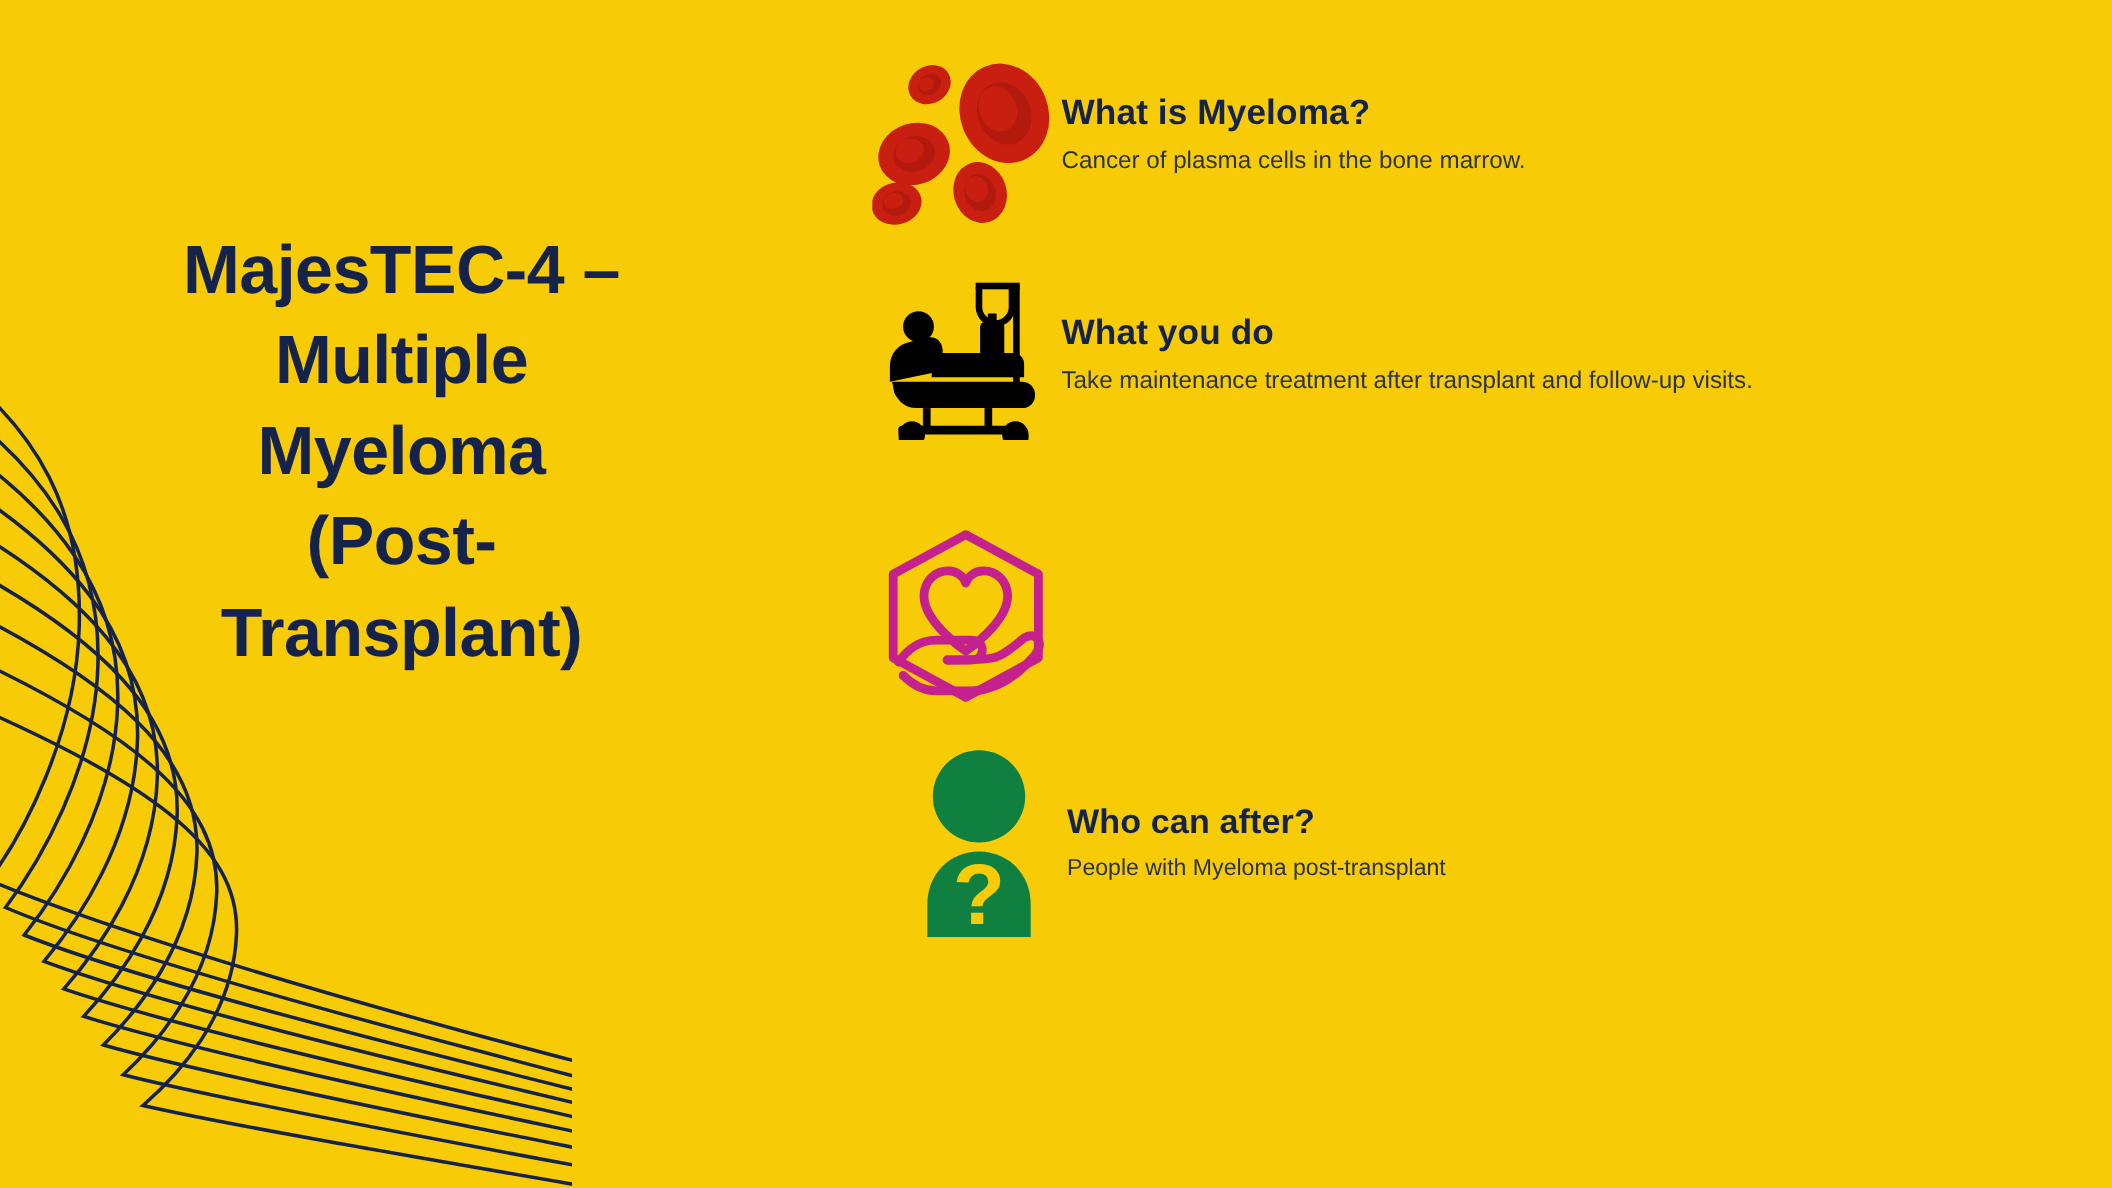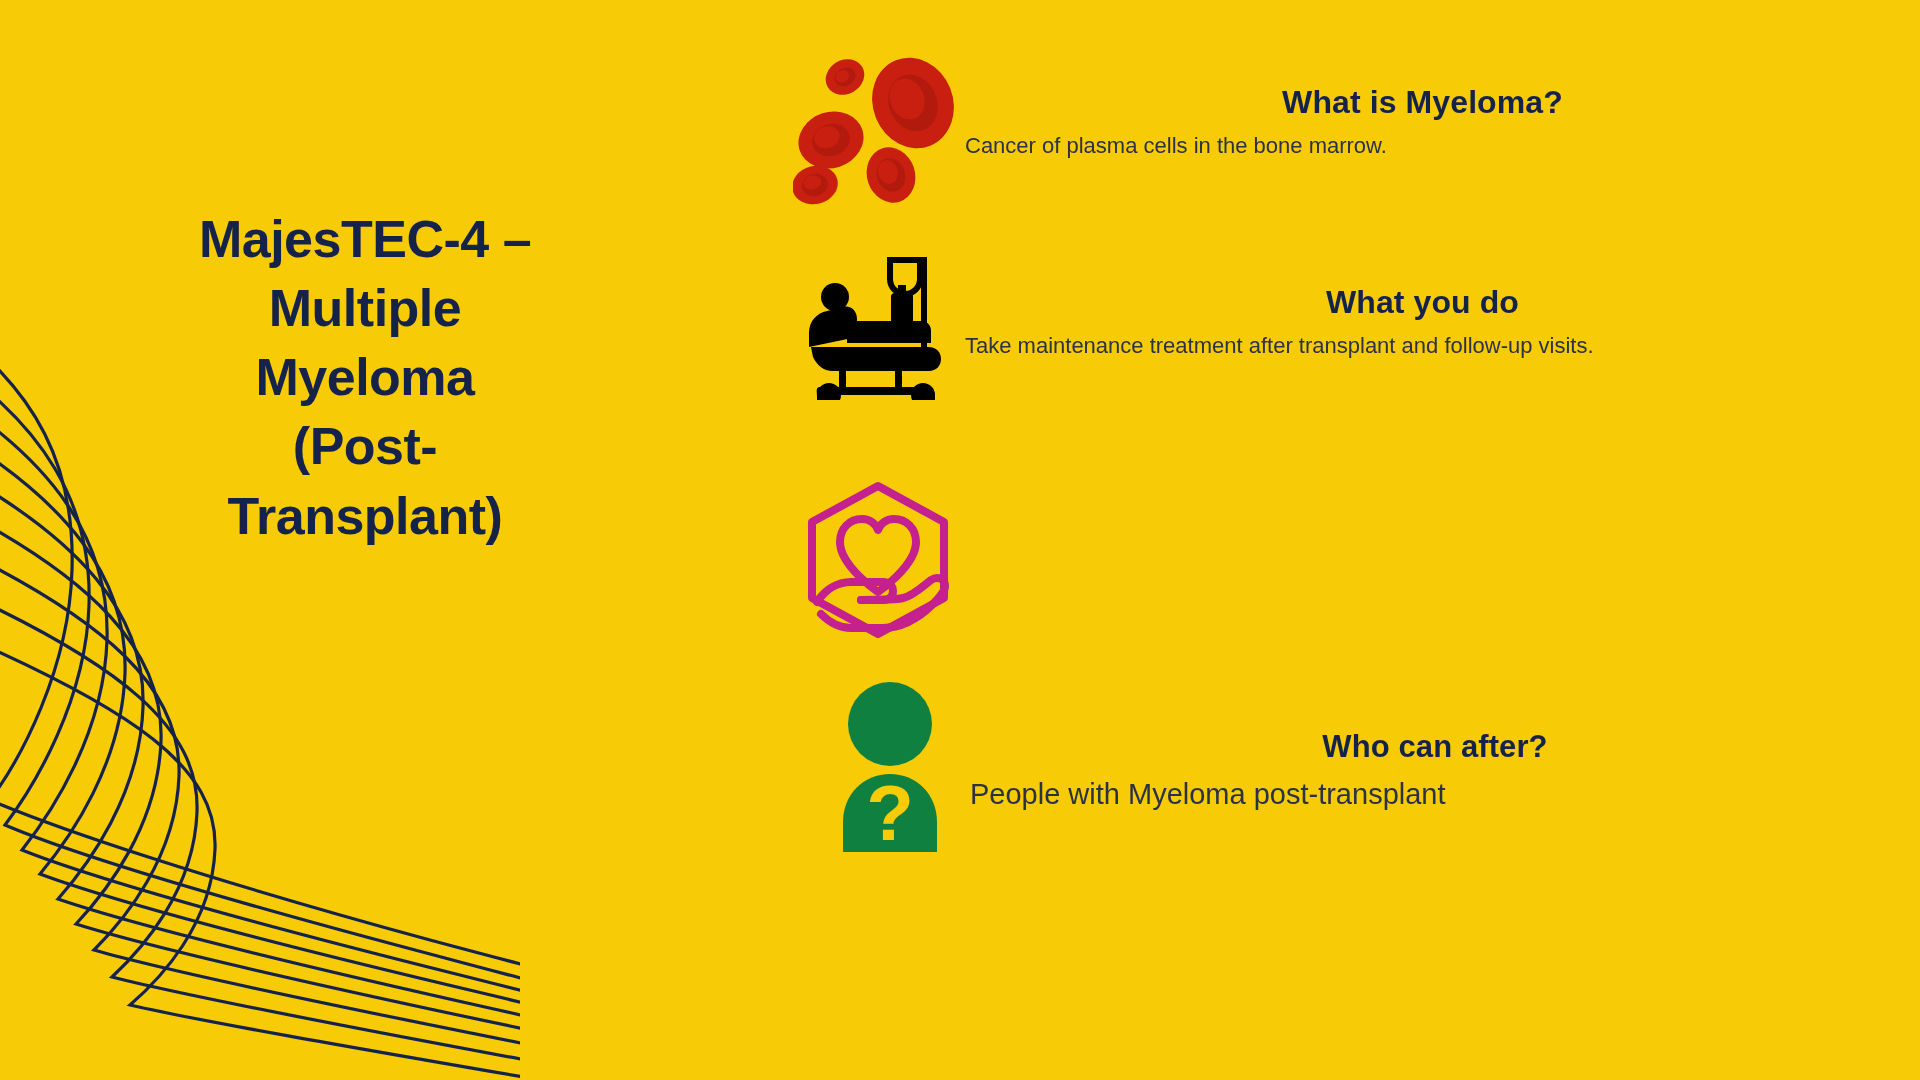--- a/index.html
+++ b/index.html
@@ -36,21 +36,21 @@
     position: absolute;
     left: 40px;
     top: 205px;
     width: 650px;
     text-align: center;
   }
   #poster-title {
     margin: 0;
     font-family: "Liberation Sans", sans-serif;
     font-weight: bold;
-    font-size: 52px;
+    font-size: 62px;
     line-height: 1.33;
     letter-spacing: -0.5px;
     color: #15234B;
     white-space: pre-line;
   }
 
   
   #items {
     position: absolute;
     left: 790px;
@@ -78,21 +78,20 @@
   }
 
   .item-heading {
     margin: 0 0 10px 0;
     font-family: "Liberation Sans", sans-serif;
     font-weight: bold;
     font-size: 32px;
     line-height: 1.1;
     color: #15234B;
     letter-spacing: 0.1px;
-    text-align: center;
   }
 
   .item-body {
     margin: 0;
     font-family: "Liberation Sans", sans-serif;
     font-weight: normal;
     font-size: 22px;
     line-height: 1.42;
     color: #2B3245;
     max-width: 800px;
@@ -100,21 +99,21 @@
 
   
   #row-what-is-myeloma { left: 0px;  top: 55px;  width: 1090px; }
   #row-what-you-do     { left: 0px;  top: 255px; width: 1090px; }
   #row-possible-benefit{ left: 0px;  top: 480px; width: 1090px; }
   #row-who-can-join    { left: 20px; top: 680px; width: 1090px; }
 
   #row-who-can-join .item-icon { width: 160px; }
   #row-who-can-join .item-text { padding-top: 50px; }
   #row-who-can-join .item-heading { font-size: 31px; }
-  #row-who-can-join .item-body { font-size: 29px; }
+  #row-who-can-join .item-body { font-size: 21px; }
 
   #row-what-is-myeloma .item-text  { padding-top: 30px; }
   #row-what-you-do .item-text      { padding-top: 30px; }
   #row-possible-benefit .item-text { padding-top: 38px; }
 </style>
 </head>
 <body>
 
 <div id="poster">
 

